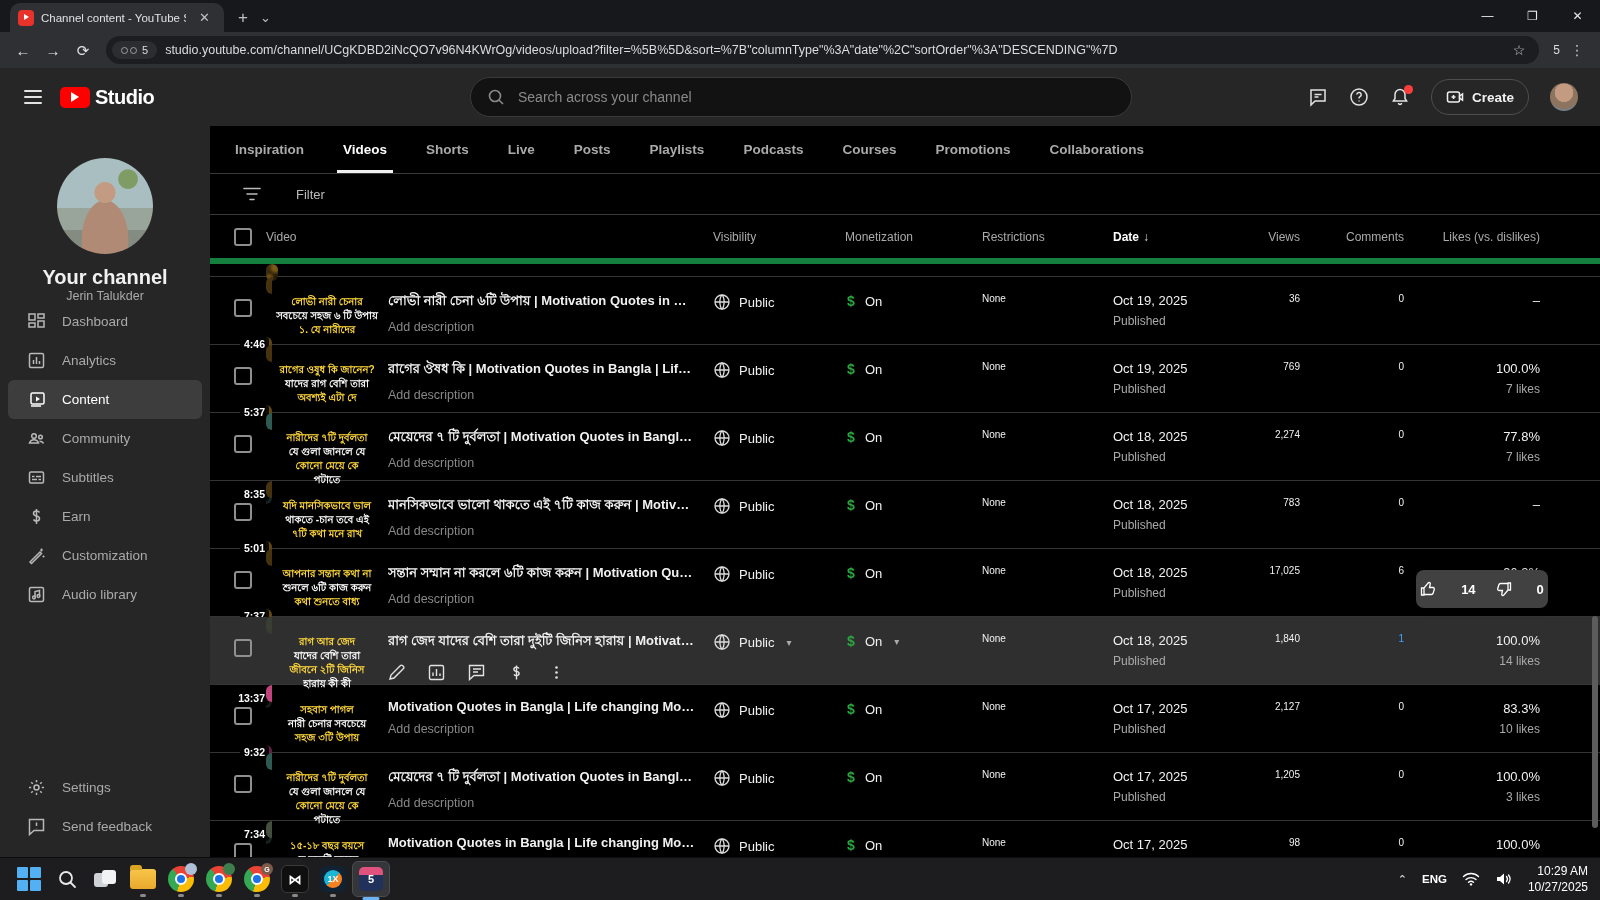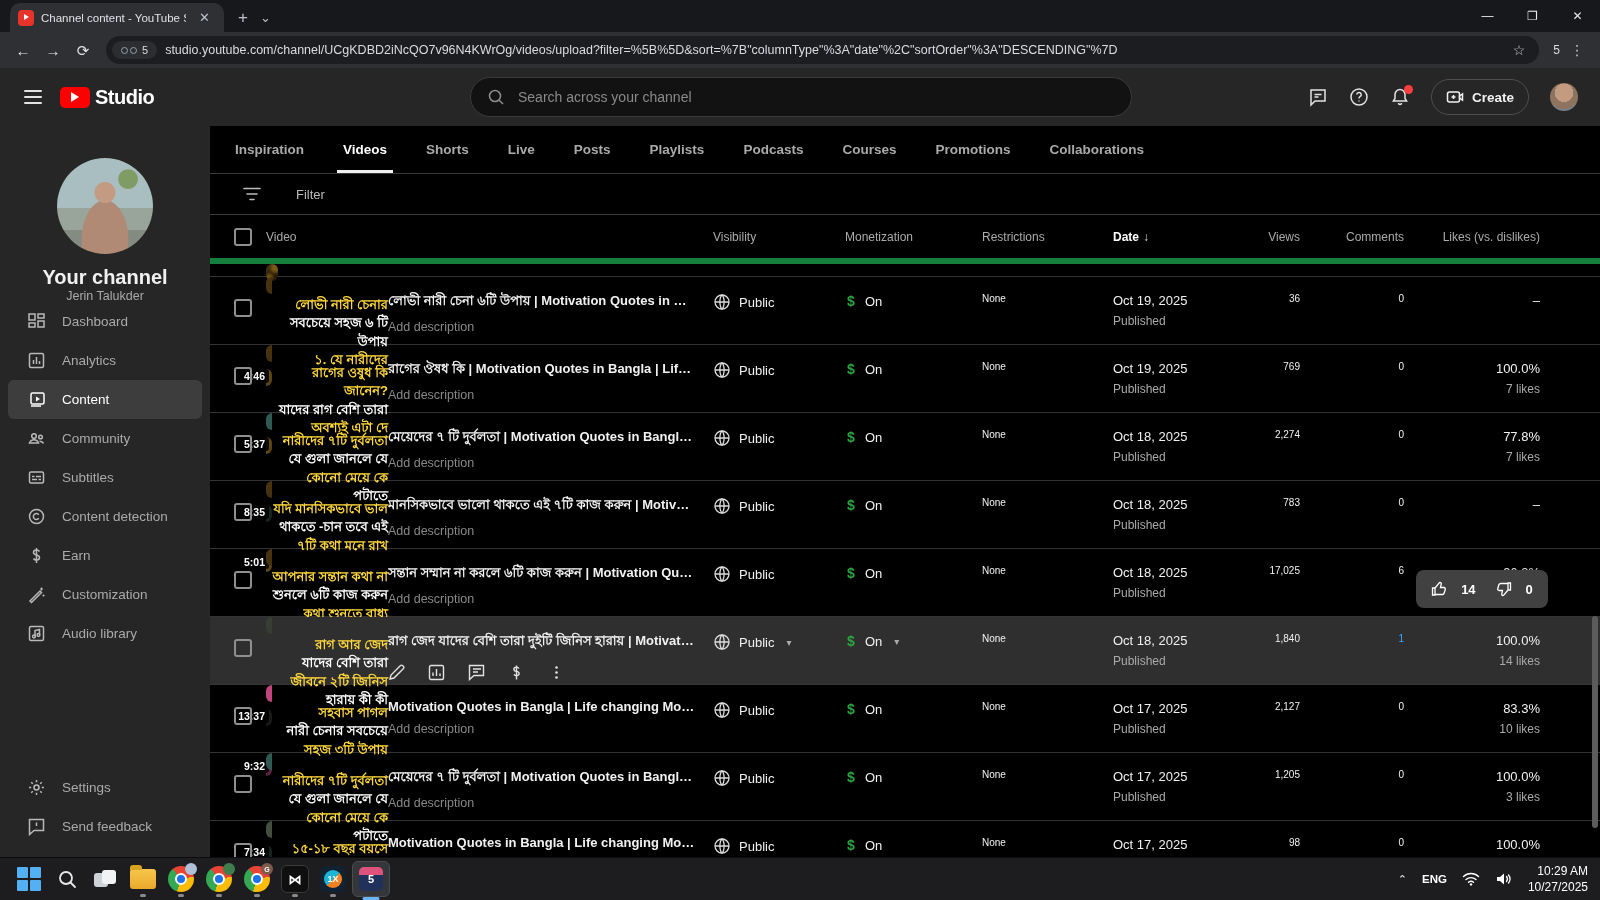--- a/index.html
+++ b/index.html
@@ -78,21 +78,21 @@
   .row.hovered{background:#2f2f2f}
   .row.sliver{height:13px}
   .row.sliver .thumb{margin-top:-50px}
   .cb{width:18px;height:18px;border:2px solid #8f8f8f;border-radius:3px;margin-top:22px;box-sizing:border-box;display:block}
   .thumb{width:104px;height:58px;margin-top:5px;border-radius:6px;position:relative;overflow:hidden}
   .th-gold{background:radial-gradient(circle at 80% 22%,#7a5a16 0 16%,transparent 42%),radial-gradient(circle at 28% 78%,#6b4e12 0 10%,transparent 32%),linear-gradient(135deg,#4a3510,#1c1406)}
   .th-teal{background:radial-gradient(circle at 19% 42%,#cd9878 0 11%,transparent 12%),linear-gradient(105deg,#2e5a52 0 45%,#14231f 75%)}
   .th-pink{background:radial-gradient(circle at 20% 42%,#e8b08e 0 11%,transparent 12%),linear-gradient(100deg,#c2447c 0 55%,#5f2242 85%)}
   .th-dark{background:linear-gradient(120deg,#3a4034,#171a14)}
   .th-green{background:linear-gradient(120deg,#46523f,#1a1f18)}
-  .thumb-text{padding:4px 6px;font-size:13px;line-height:1.4;font-weight:700;text-align:right}
+  .thumb-text{padding:4px 6px;font-size:10px;line-height:1.4;font-weight:700;text-align:center}
   .tl0{color:#ffd83d}.tl1{color:#fff}.tl2{color:#ffd83d}.tl3{color:#fff}
   .duration{position:absolute;right:3px;bottom:3px;background:rgba(0,0,0,.85);color:#fff;font-size:10.5px;font-weight:700;padding:1px 4px;border-radius:3px}
   .cell-title{padding:14px 18px 0 0;min-width:0}
   .title{color:#f1f1f1;font-size:13px;font-weight:600;white-space:nowrap;overflow:hidden;text-overflow:ellipsis}
   .desc{color:#888;font-size:12.5px;margin-top:8px}
   .row-actions{display:flex;gap:23px;margin-top:12px;color:#e3e3e3;align-items:center}
   .vis,.mon{padding-top:16px;display:flex;align-items:center;gap:8px;color:#f1f1f1;font-size:13px;font-weight:500}
   .glb{color:#dcdcdc}
   .chev{color:#aaa;margin-left:4px;font-size:10px}
   .dollar{color:#2ba640;font-weight:700;font-size:14px;width:12px;text-align:center}
@@ -103,21 +103,21 @@
   .date{color:#f1f1f1;font-size:13px;font-weight:500}
   .date-sub{color:#aaa;font-size:12px;margin-top:6px}
   .likes{padding-top:16px;text-align:right}
   .likes-pct{color:#f1f1f1;font-size:13px;font-weight:500}
   .likes-sub{color:#aaa;font-size:12px;margin-top:6px}
   .likes-bar{margin-top:8px;margin-left:auto;width:66px;height:4px;border-radius:2px;background:#4a4a4a;overflow:hidden}
   .likes-bar-fill{height:100%;background:#939393;border-radius:2px}
   .tooltip{position:absolute;left:1206px;top:444px;width:132px;height:38px;background:#414141;border-radius:8px;
            box-shadow:0 2px 6px rgba(0,0,0,.45);display:flex;align-items:center;justify-content:center;gap:20px;
            color:#fff;font-size:13px;font-weight:600;z-index:6}
-  .tt-item{display:flex;align-items:center;gap:14px;color:#fff}
+  .tt-item{display:flex;align-items:center;gap:25px;color:#fff}
   .vscroll{position:absolute;right:2px;top:490px;width:6px;height:212px;background:#5c5c5c;border-radius:3px;z-index:7}
 
   
   .taskbar{position:absolute;left:0;right:0;bottom:0;height:42px;background:#1d1d20;display:flex;align-items:center;padding-left:10px;border-top:1px solid #0c0c0d}
   .tb-slot{width:38px;height:40px;display:flex;align-items:center;justify-content:center;position:relative;flex:none}
   .tb-slot .dot{position:absolute;bottom:2px;left:50%;transform:translateX(-50%);width:6px;height:3px;border-radius:2px;background:#8a8a8a}
   .tb-active{width:36px;height:34px;background:#35363a;border:1px solid #4b4c50;border-radius:6px;display:flex;align-items:center;justify-content:center;position:relative}
   .tb-active .aline{position:absolute;bottom:-4px;left:50%;transform:translateX(-50%);width:17px;height:3px;border-radius:2px;background:#6cb4f5}
   .win5{width:24px;height:24px;border-radius:5px;background:linear-gradient(180deg,#e0527e 0 34%,#20315c 35%);display:flex;align-items:center;justify-content:center;color:#fff;font-size:11px;font-weight:700}
   .chrome{width:26px;height:26px;border-radius:50%;background:conic-gradient(from -40deg,#ea4335 0 33%,#fbbc05 0 66%,#34a853 0);position:relative}
@@ -266,27 +266,20 @@
       </div>
       <div class="mi">
         <svg class="ic" width="19" height="19" viewBox="0 0 19 19" fill="none" stroke="currentColor" stroke-width="1.5">
             <rect x="2.5" y="4" width="14" height="11" rx="1.5"></rect>
             <path d="M5 11.5h5M11.5 11.5h2.5M5 8.5h2.5M9 8.5h5"></path>
           </svg>
         <span>Subtitles</span>
       </div>
       <div class="mi">
         <svg class="ic" width="19" height="19" viewBox="0 0 19 19" fill="none" stroke="currentColor" stroke-width="1.5">
-            <circle cx="9.5" cy="9.5" r="7"></circle>
-            <path d="M11.8 7.7a3 3 0 1 0 0 3.6"></path>
-          </svg>
-        <span>Content detection</span>
-      </div>
-      <div class="mi">
-        <svg class="ic" width="19" height="19" viewBox="0 0 19 19" fill="none" stroke="currentColor" stroke-width="1.5">
             <path d="M12.5 5.5c-.6-1-1.7-1.5-3-1.5-1.7 0-3 1-3 2.5s1.3 2.2 3 2.5 3 1 3 2.5-1.3 2.5-3 2.5c-1.3 0-2.4-.5-3-1.5"></path>
             <path d="M9.5 2v15"></path>
           </svg>
         <span>Earn</span>
       </div>
       <div class="mi">
         <svg class="ic" width="19" height="19" viewBox="0 0 19 19" fill="none" stroke="currentColor" stroke-width="1.5">
             <path d="M3 16 13 6l1.5 1.5L4.5 17.5z"></path>
             <path d="M14.5 2.5v3M13 4h3M16.5 9.5v2M15.5 10.5h2" stroke-width="1.2"></path>
           </svg>

